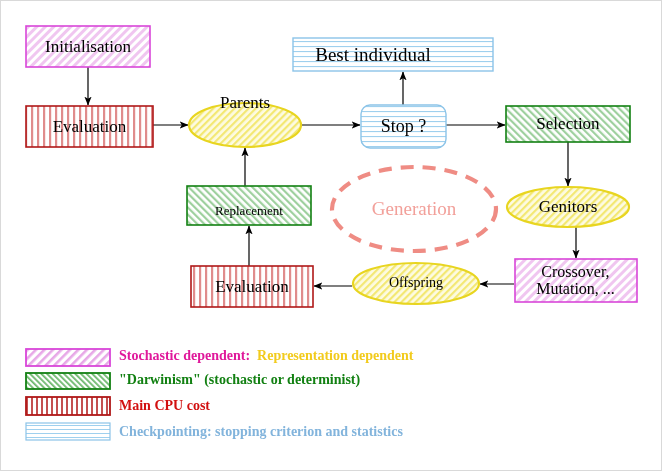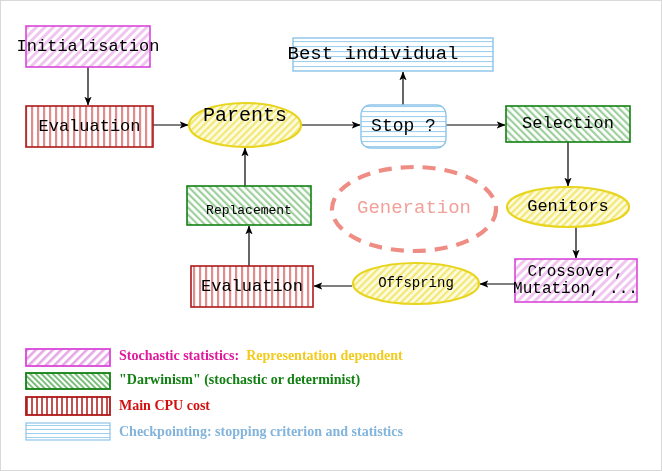--- a/index.html
+++ b/index.html
@@ -7,21 +7,21 @@
        font-family:"Liberation Serif",serif;}
   #stage{position:relative;width:662px;height:471px;background:#fff;
          border:1px solid #d9d9d9;box-sizing:border-box;}
 
   svg#canvas{position:absolute;left:0;top:0;width:662px;height:471px;}
 
   .nodelabel{
     position:absolute;
     display:flex;align-items:center;justify-content:center;
     text-align:center;
-    font-family:Liberation Mono, monospace;
+    font-family:Liberation Serif, serif;
     color:#000;
     pointer-events:none;
     line-height:1.02;
     white-space:pre;
   }
 
   .legend-text{
     position:absolute;
     font-family:"Liberation Serif",serif;
     font-weight:bold;
@@ -111,32 +111,32 @@
         <rect x="25" y="348" width="84" height="17" fill="url(#ls-stochastic)" stroke="#d946d9" stroke-width="1.8"></rect>
         <rect x="25" y="372" width="84" height="16" fill="url(#ls-darwinism)" stroke="#128012" stroke-width="1.8"></rect>
         <rect x="25" y="396" width="84" height="18" fill="url(#ls-cpu)" stroke="#b01818" stroke-width="1.8"></rect>
         <rect x="25" y="422" width="84" height="17" fill="url(#ls-checkpoint)" stroke="#8cc4e8" stroke-width="1.2"></rect>
       </g>
   </svg>
 
   <div id="labels-layer">
       <div class="nodelabel" style="left: 25px; top: 25px; width: 124px; height: 41px; font-size: 17px;">Initialisation</div>
       <div class="nodelabel" style="left: 25px; top: 105px; width: 127px; height: 41px; font-size: 17px;">Evaluation</div>
-      <div class="nodelabel" style="left: 188px; top: 99px; width: 112px; height: 33px; font-size: 20px;">Parents</div>
+      <div class="nodelabel" style="left: 188px; top: 85px; width: 112px; height: 33px; font-size: 17px;">Parents</div>
       <div class="nodelabel" style="left: 292px; top: 37px; width: 160px; height: 33px; font-size: 19px;">Best individual</div>
       <div class="nodelabel" style="left: 360px; top: 104px; width: 85px; height: 43px; font-size: 18px;">Stop ?</div>
       <div class="nodelabel" style="left: 505px; top: 105px; width: 124px; height: 36px; font-size: 17px;">Selection</div>
       <div class="nodelabel" style="left: 506px; top: 186px; width: 122px; height: 40px; font-size: 17px;">Genitors</div>
       <div class="nodelabel" style="left: 514px; top: 258px; width: 121px; height: 43px; font-size: 16px;">Crossover,
 Mutation, ...</div>
       <div class="nodelabel" style="left: 352px; top: 262px; width: 126px; height: 41px; font-size: 14px;">Offspring</div>
       <div class="nodelabel" style="left: 190px; top: 265px; width: 122px; height: 41px; font-size: 17px;">Evaluation</div>
       <div class="nodelabel" style="left: 186px; top: 185px; width: 124px; height: 50px; font-size: 13px;">Replacement</div>
       <div class="nodelabel" style="left: 331px; top: 166px; width: 164px; height: 84px; font-size: 19px; color: rgb(242, 160, 154);">Generation</div>
     </div>
   <div id="legend-layer">
-      <div class="legend-text" style="left: 118px; top: 348px; font-size: 14px;"><span style="color: rgb(224, 24, 155);">Stochastic statistics:</span><span style="color: rgb(242, 203, 29);">  Representation dependent</span></div>
+      <div class="legend-text" style="left: 118px; top: 348px; font-size: 14px;"><span style="color: rgb(224, 24, 155);">Stochastic dependent:</span><span style="color: rgb(242, 203, 29);">  Representation dependent</span></div>
       <div class="legend-text" style="left: 118px; top: 372px; font-size: 14px;"><span style="color: rgb(18, 128, 18);">"Darwinism" (stochastic or determinist)</span></div>
       <div class="legend-text" style="left: 118px; top: 398px; font-size: 14px;"><span style="color: rgb(210, 16, 16);">Main CPU cost</span></div>
       <div class="legend-text" style="left: 118px; top: 424px; font-size: 14px;"><span style="color: rgb(130, 180, 220); text-align: right;">Checkpointing: stopping criterion and statistics</span></div>
     </div>
 
 </div>
 
 </body></html>

